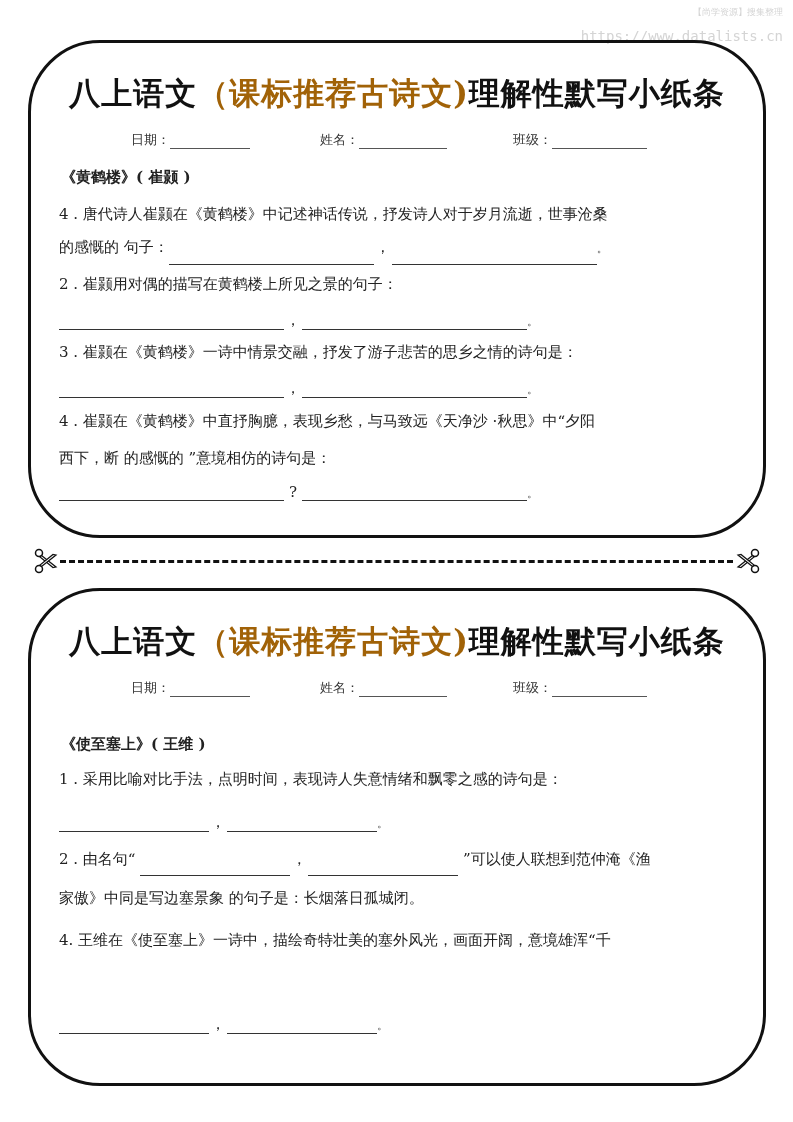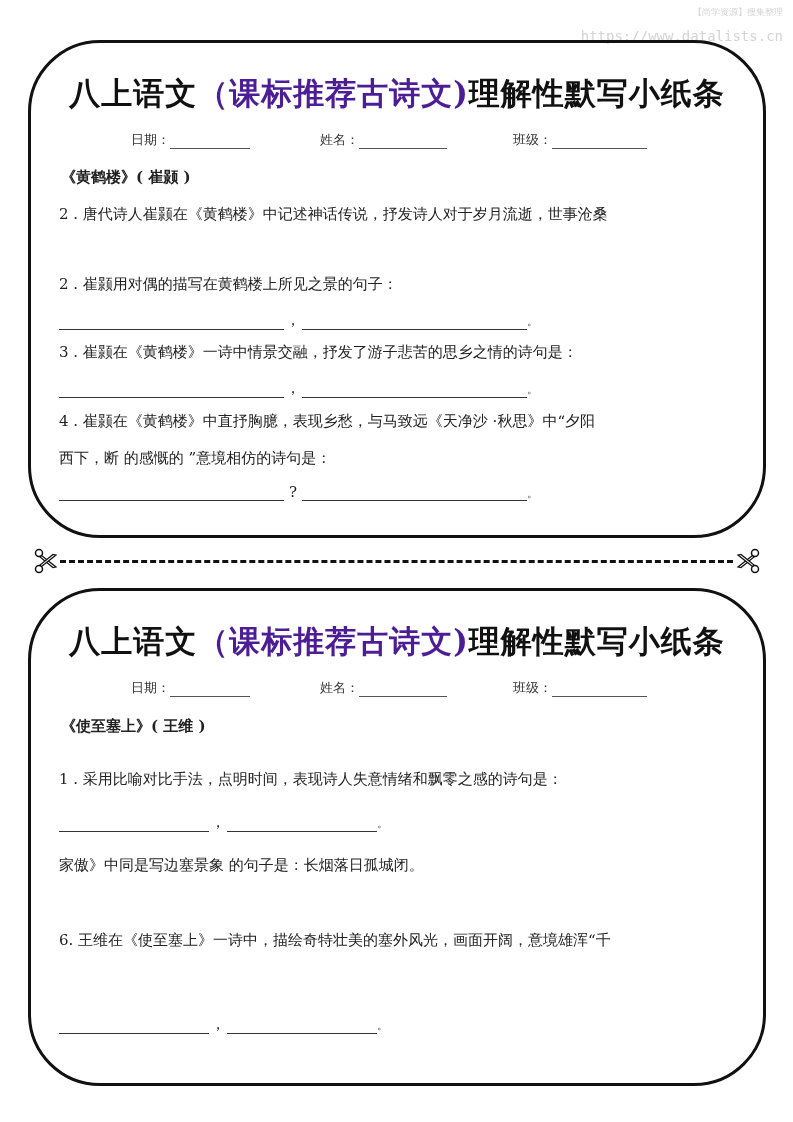--- a/index.html
+++ b/index.html
@@ -17,21 +17,21 @@
     border: 3px solid #111; border-radius: 72px; box-sizing: border-box;
   }
   #card1 { top: 40px; height: 498px; }
   #card2 { top: 588px; height: 498px; }
   .title {
     position: absolute; top: 30px; left: 0; right: 0; text-align: center;
     font-family: "DejaVu Serif", "Liberation Serif", serif;
     font-size: 31px; font-weight: bold; letter-spacing: 1px; color: #111;
     white-space: nowrap;
   }
-  .title .red { color: #4c1d95; }
+  .title .red { color: #a16207; }
   .meta {
     position: absolute; top: 88px; left: 0; right: 0; font-size: 13px; color: #333;
   }
   .meta .field { position: absolute; white-space: nowrap; }
   .meta .blank { display: inline-block; border-bottom: 1px solid #555; vertical-align: bottom; height: 12px; }
   .section-head {
     position: absolute; left: 30px; font-size: 15px; font-weight: bold; color: #222;
   }
   .q {
     position: absolute; left: 28px; right: 20px; font-size: 15px; color: #222;
@@ -62,21 +62,24 @@
     <span>八上语文</span><span class="red">（课标推荐古诗文)</span><span>理解性默写小纸条</span>
   </div>
   <div class="meta">
     <span class="field" style="left:100px"><span>日期：</span><span class="blank" style="width:80px"></span></span>
     <span class="field" style="left:289px"><span>姓名：</span><span class="blank" style="width:88px"></span></span>
     <span class="field" style="left:482px"><span>班级：</span><span class="blank" style="width:95px"></span></span>
   </div>
   <div class="section-head" style="top:125px">《黄鹤楼》( 崔颢 )</div>
 
   <div class="q" style="top:155px">
-    <div>2 .  唐代诗人崔颢在《黄鹤楼》中记述神话传说，抒发诗人对于岁月流逝，世事沧桑</div>
+    <div>4 .  唐代诗人崔颢在《黄鹤楼》中记述神话传说，抒发诗人对于岁月流逝，世事沧桑</div>
+    <div>
+      <span>的感慨的  句子：</span><span class="line" style="width:205px"></span><span class="punct">，</span><span class="line" style="width:205px"></span><span class="mark">。</span>
+    </div>
   </div>
 
   <div class="q" style="top:225px">
     <div>2 .  崔颢用对偶的描写在黄鹤楼上所见之景的句子：</div>
   </div>
   <div class="ans" style="top:268px">
     <span class="line" style="width:225px"></span><span class="punct">，</span><span class="line" style="width:225px"></span><span class="mark">。</span>
   </div>
 
   <div class="q" style="top:293px">
@@ -111,32 +114,37 @@
 
 <div class="card" id="card2">
   <div class="title">
     <span>八上语文</span><span class="red">（课标推荐古诗文)</span><span>理解性默写小纸条</span>
   </div>
   <div class="meta">
     <span class="field" style="left:100px"><span>日期：</span><span class="blank" style="width:80px"></span></span>
     <span class="field" style="left:289px"><span>姓名：</span><span class="blank" style="width:88px"></span></span>
     <span class="field" style="left:482px"><span>班级：</span><span class="blank" style="width:95px"></span></span>
   </div>
-  <div class="section-head" style="top:126px">《使至塞上》( 王维 )</div>
+  <div class="section-head" style="top:144px">《使至塞上》( 王维 )</div>
 
   <div class="q" style="top:172px">
     <div>1 .  采用比喻对比手法，点明时间，表现诗人失意情绪和飘零之感的诗句是：</div>
   </div>
   <div class="ans" style="top:222px">
     <span class="line" style="width:150px"></span><span class="punct">，</span><span class="line" style="width:150px"></span><span class="mark">。</span>
   </div>
 
   <div class="q" style="top:252px">
+    <div>
+      <span>2 .  由名句“</span>
+      <span class="line" style="width:150px"></span><span class="punct">，</span><span class="line" style="width:150px"></span>
+      <span>”可以使人联想到范仲淹《渔</span>
+    </div>
     <div style="margin-top:6px">家傲》中同是写边塞景象  的句子是：长烟落日孤城闭。</div>
   </div>
 
   <div class="q" style="top:333px">
-    <div>6.  王维在《使至塞上》一诗中，描绘奇特壮美的塞外风光，画面开阔，意境雄浑“千</div>
+    <div>4.  王维在《使至塞上》一诗中，描绘奇特壮美的塞外风光，画面开阔，意境雄浑“千</div>
   </div>
   <div class="ans" style="top:424px">
     <span class="line" style="width:150px"></span><span class="punct">，</span><span class="line" style="width:150px"></span><span class="mark">。</span>
   </div>
 </div>
 
 </body></html>

